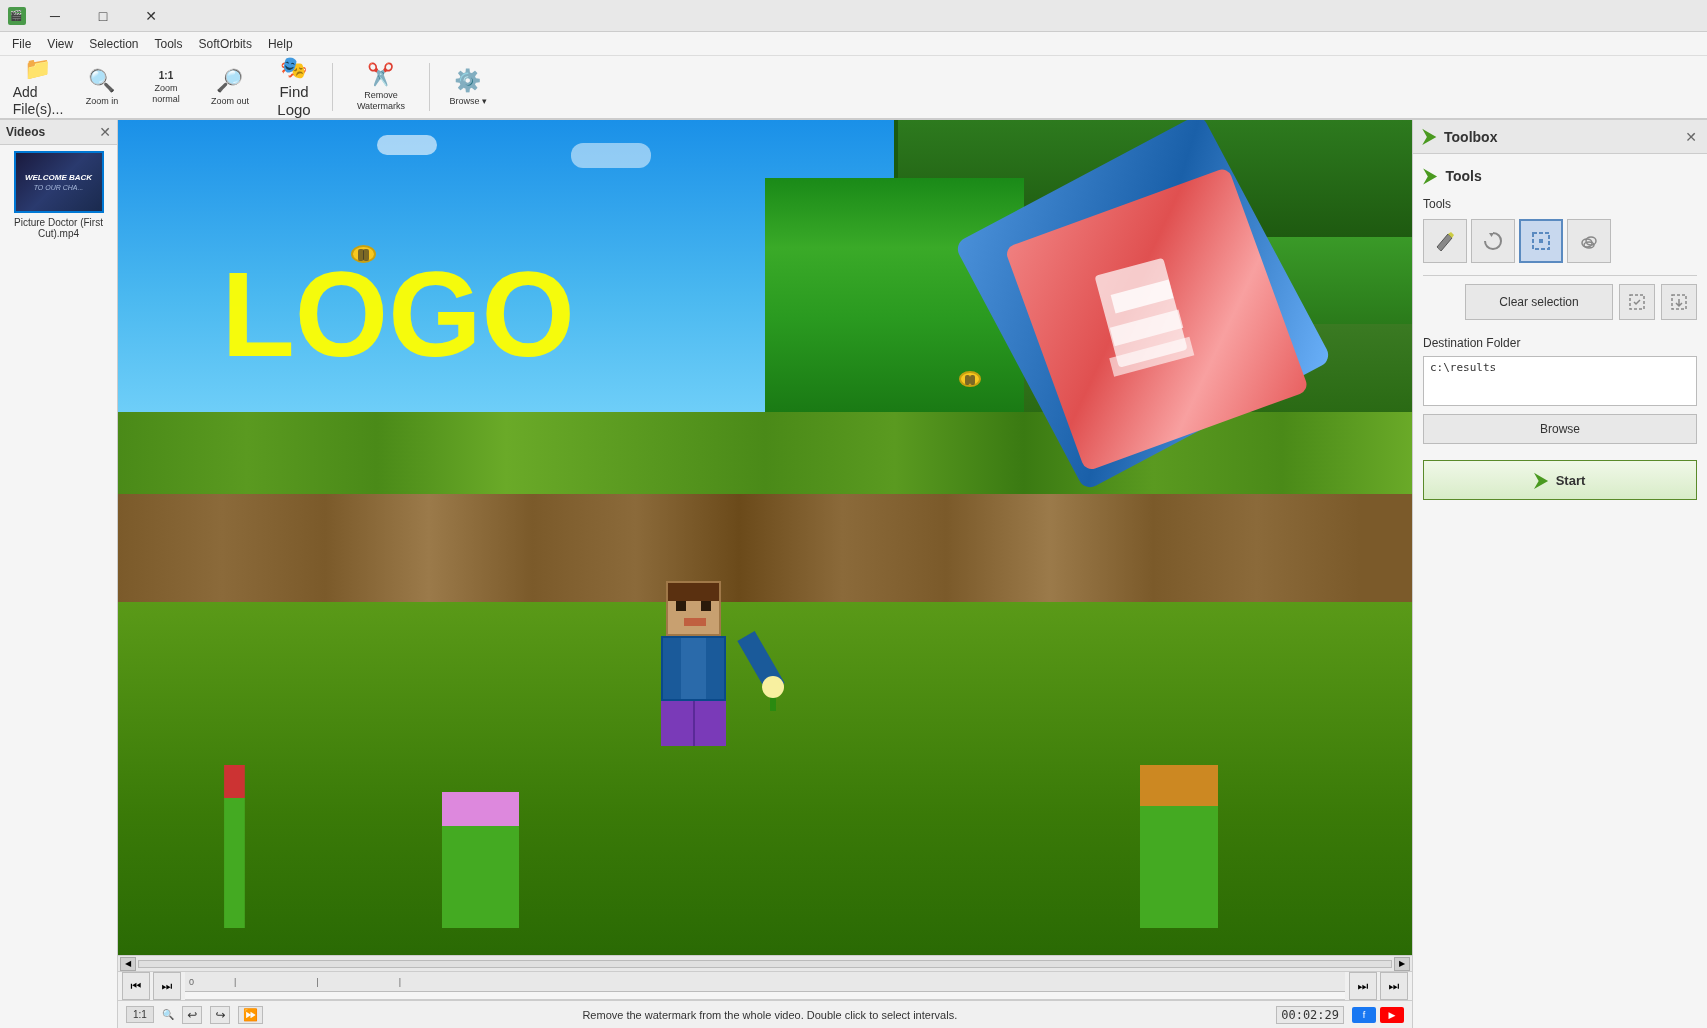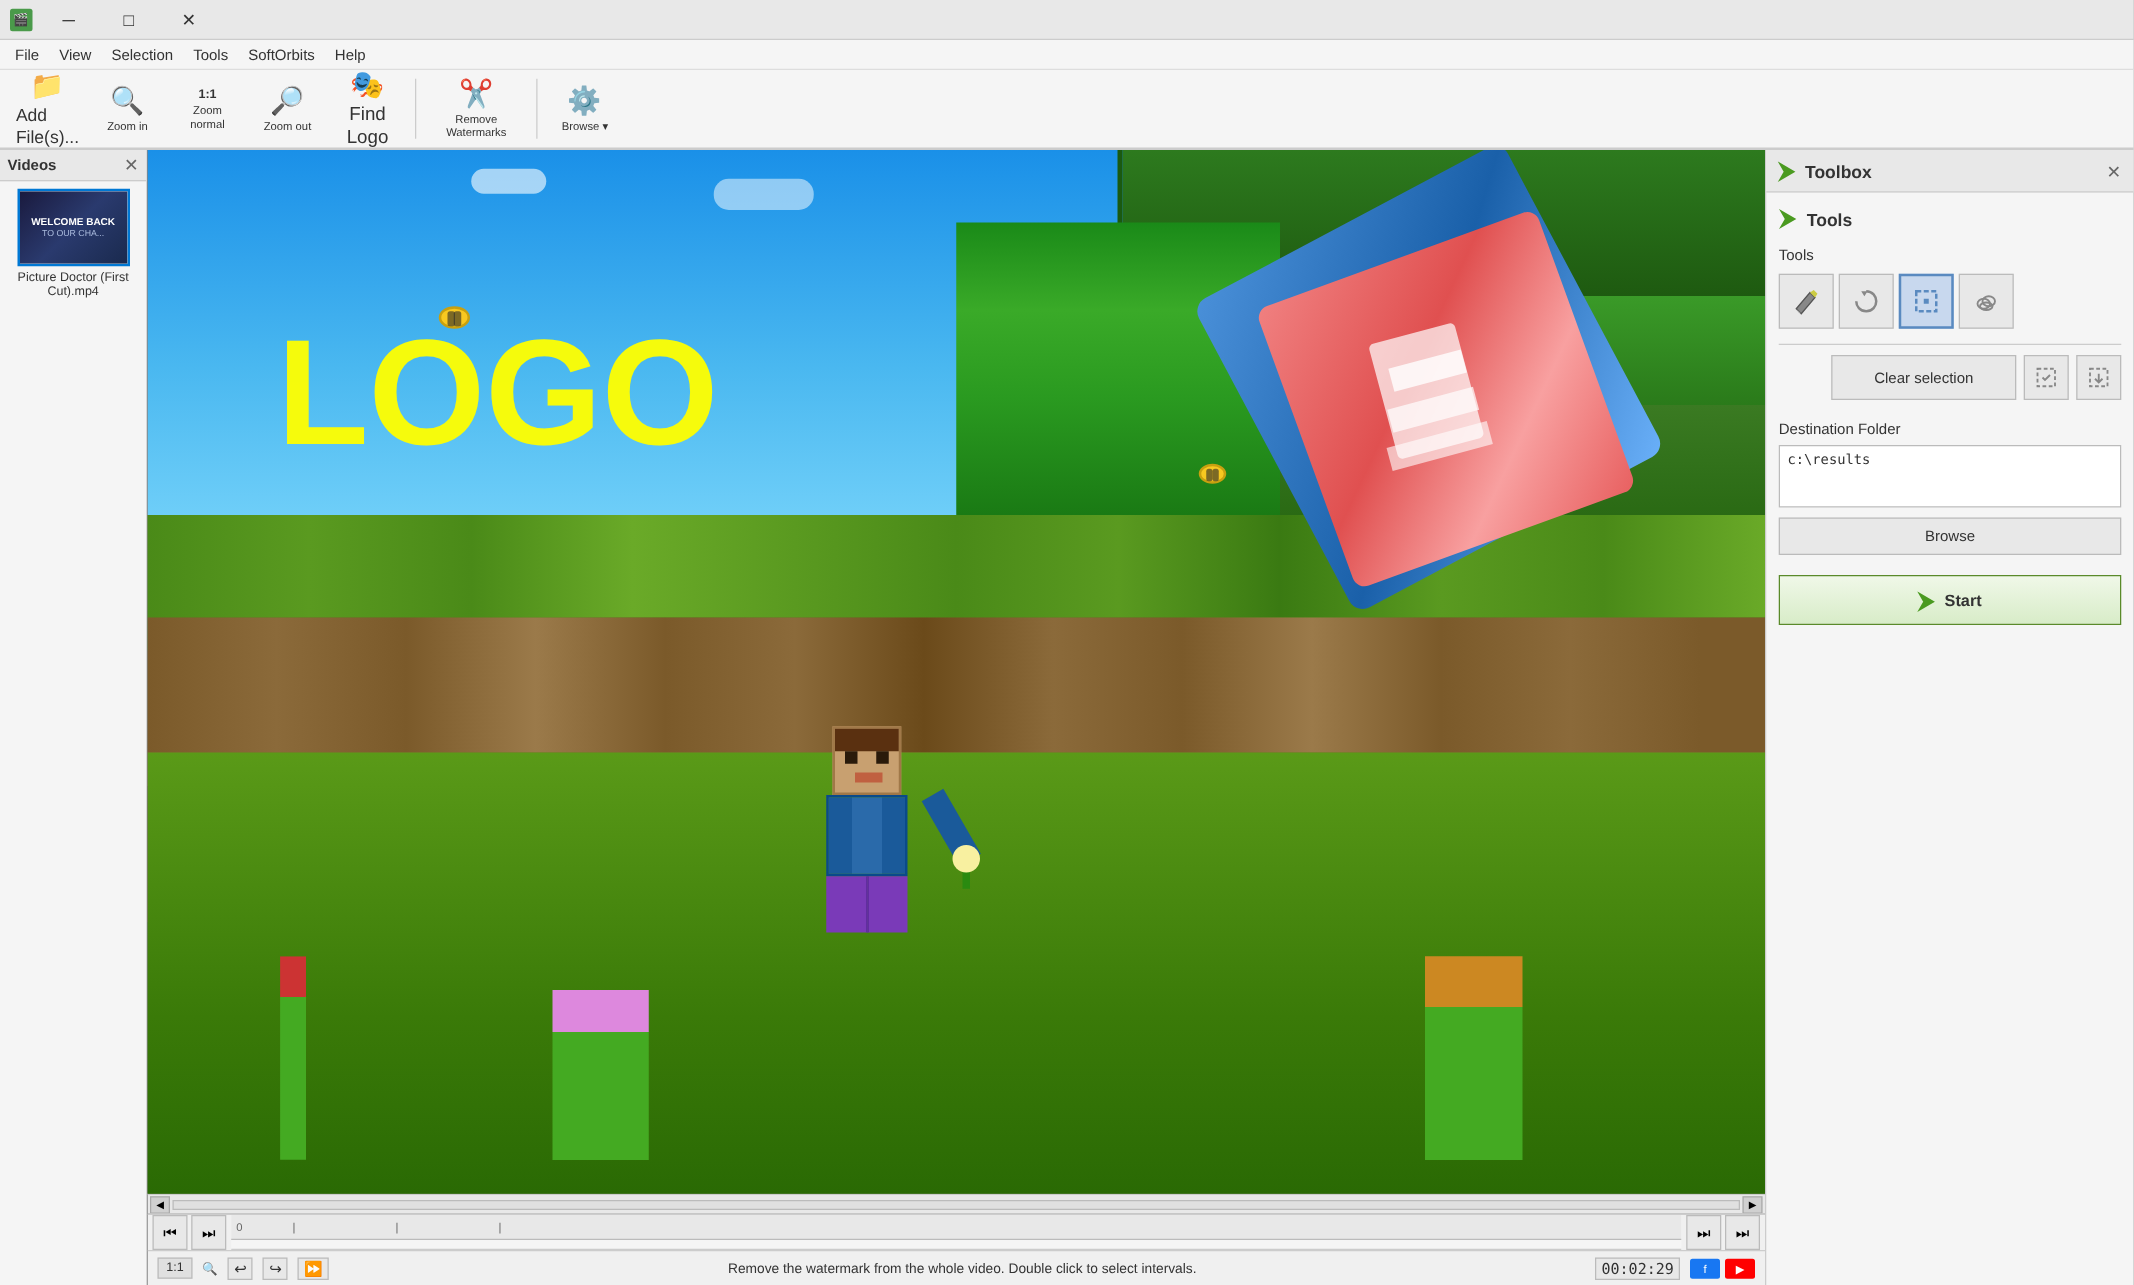--- a/index.html
+++ b/index.html
@@ -359,21 +359,21 @@
 <div class="main-content">
 
   <div class="videos-panel">
     <div class="videos-header">
       <span class="videos-header-label">Videos</span>
       <button class="close-panel-btn">✕</button>
     </div>
     <div class="video-thumb-container">
       <div class="video-thumb">
         <div class="video-thumb-inner">
-          <div style="color:#6688cc; font-size:7px; text-align:center;">
+          <div style="color:#6688cc; font-size:7px; text-align:center;font-style:italic;">
             <div style="color:white; font-weight:bold; font-size:8px; margin-bottom:2px;">WELCOME BACK</div>
             <div style="color:#aabbdd; font-size:7px;">TO OUR CHA...</div>
           </div>
         </div>
       </div>
       <div class="video-thumb-label">Picture Doctor (First Cut).mp4</div>
     </div>
   </div>
 
   <div class="video-area">

